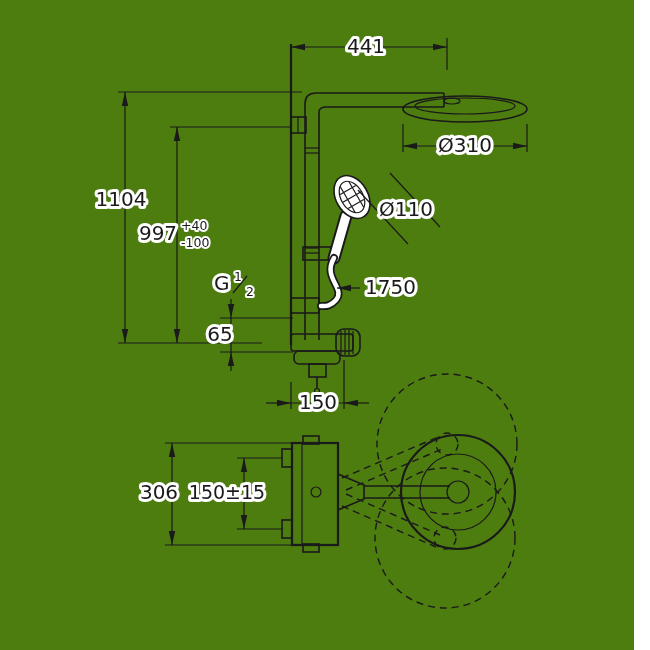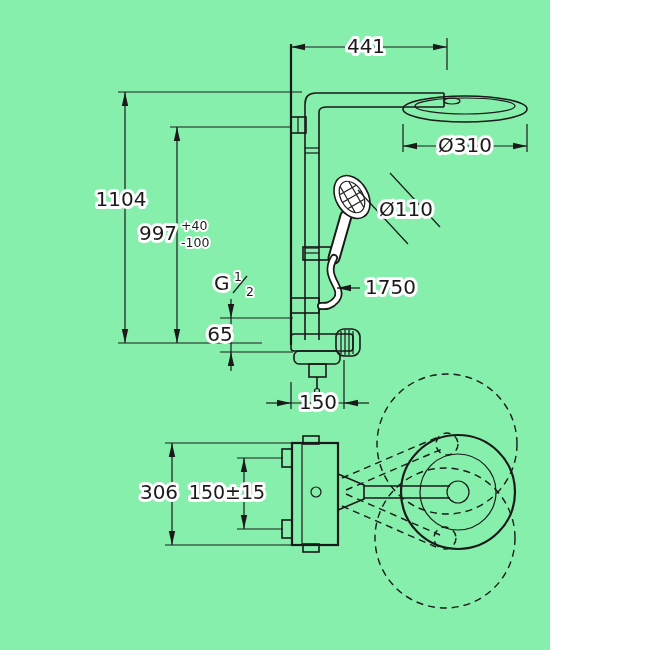--- a/index.html
+++ b/index.html
@@ -1,16 +1,16 @@
 <!DOCTYPE html>
 <html><head>
 <meta charset="utf-8">
 <style>
   html,body{margin:0;padding:0;background:#ffffff;}
-  .stage{width:550px;height:650px;background:#86efac;position:relative;overflow:hidden;}
+  .stage{width:634px;height:650px;background:#4d7c0f;position:relative;overflow:hidden;}
   svg path, svg line, svg rect, svg circle, svg ellipse{
     fill:none; stroke:#1a1a1a; stroke-width:1.6; stroke-linecap:butt;
   }
   .w2{stroke-width:2.2;}
   .thin{stroke-width:1.2;}
   .dash{stroke-dasharray:7 5; stroke-width:1.4;}
   .tube-outer{stroke-width:13; stroke-linecap:round;}
   .tube-core{stroke:#ffffff; stroke-width:9; stroke-linecap:round;}
   .hose-outer{stroke-width:8; stroke-linecap:round;}
   .hose-core{stroke:#ffffff; stroke-width:4.5; stroke-linecap:round;}

